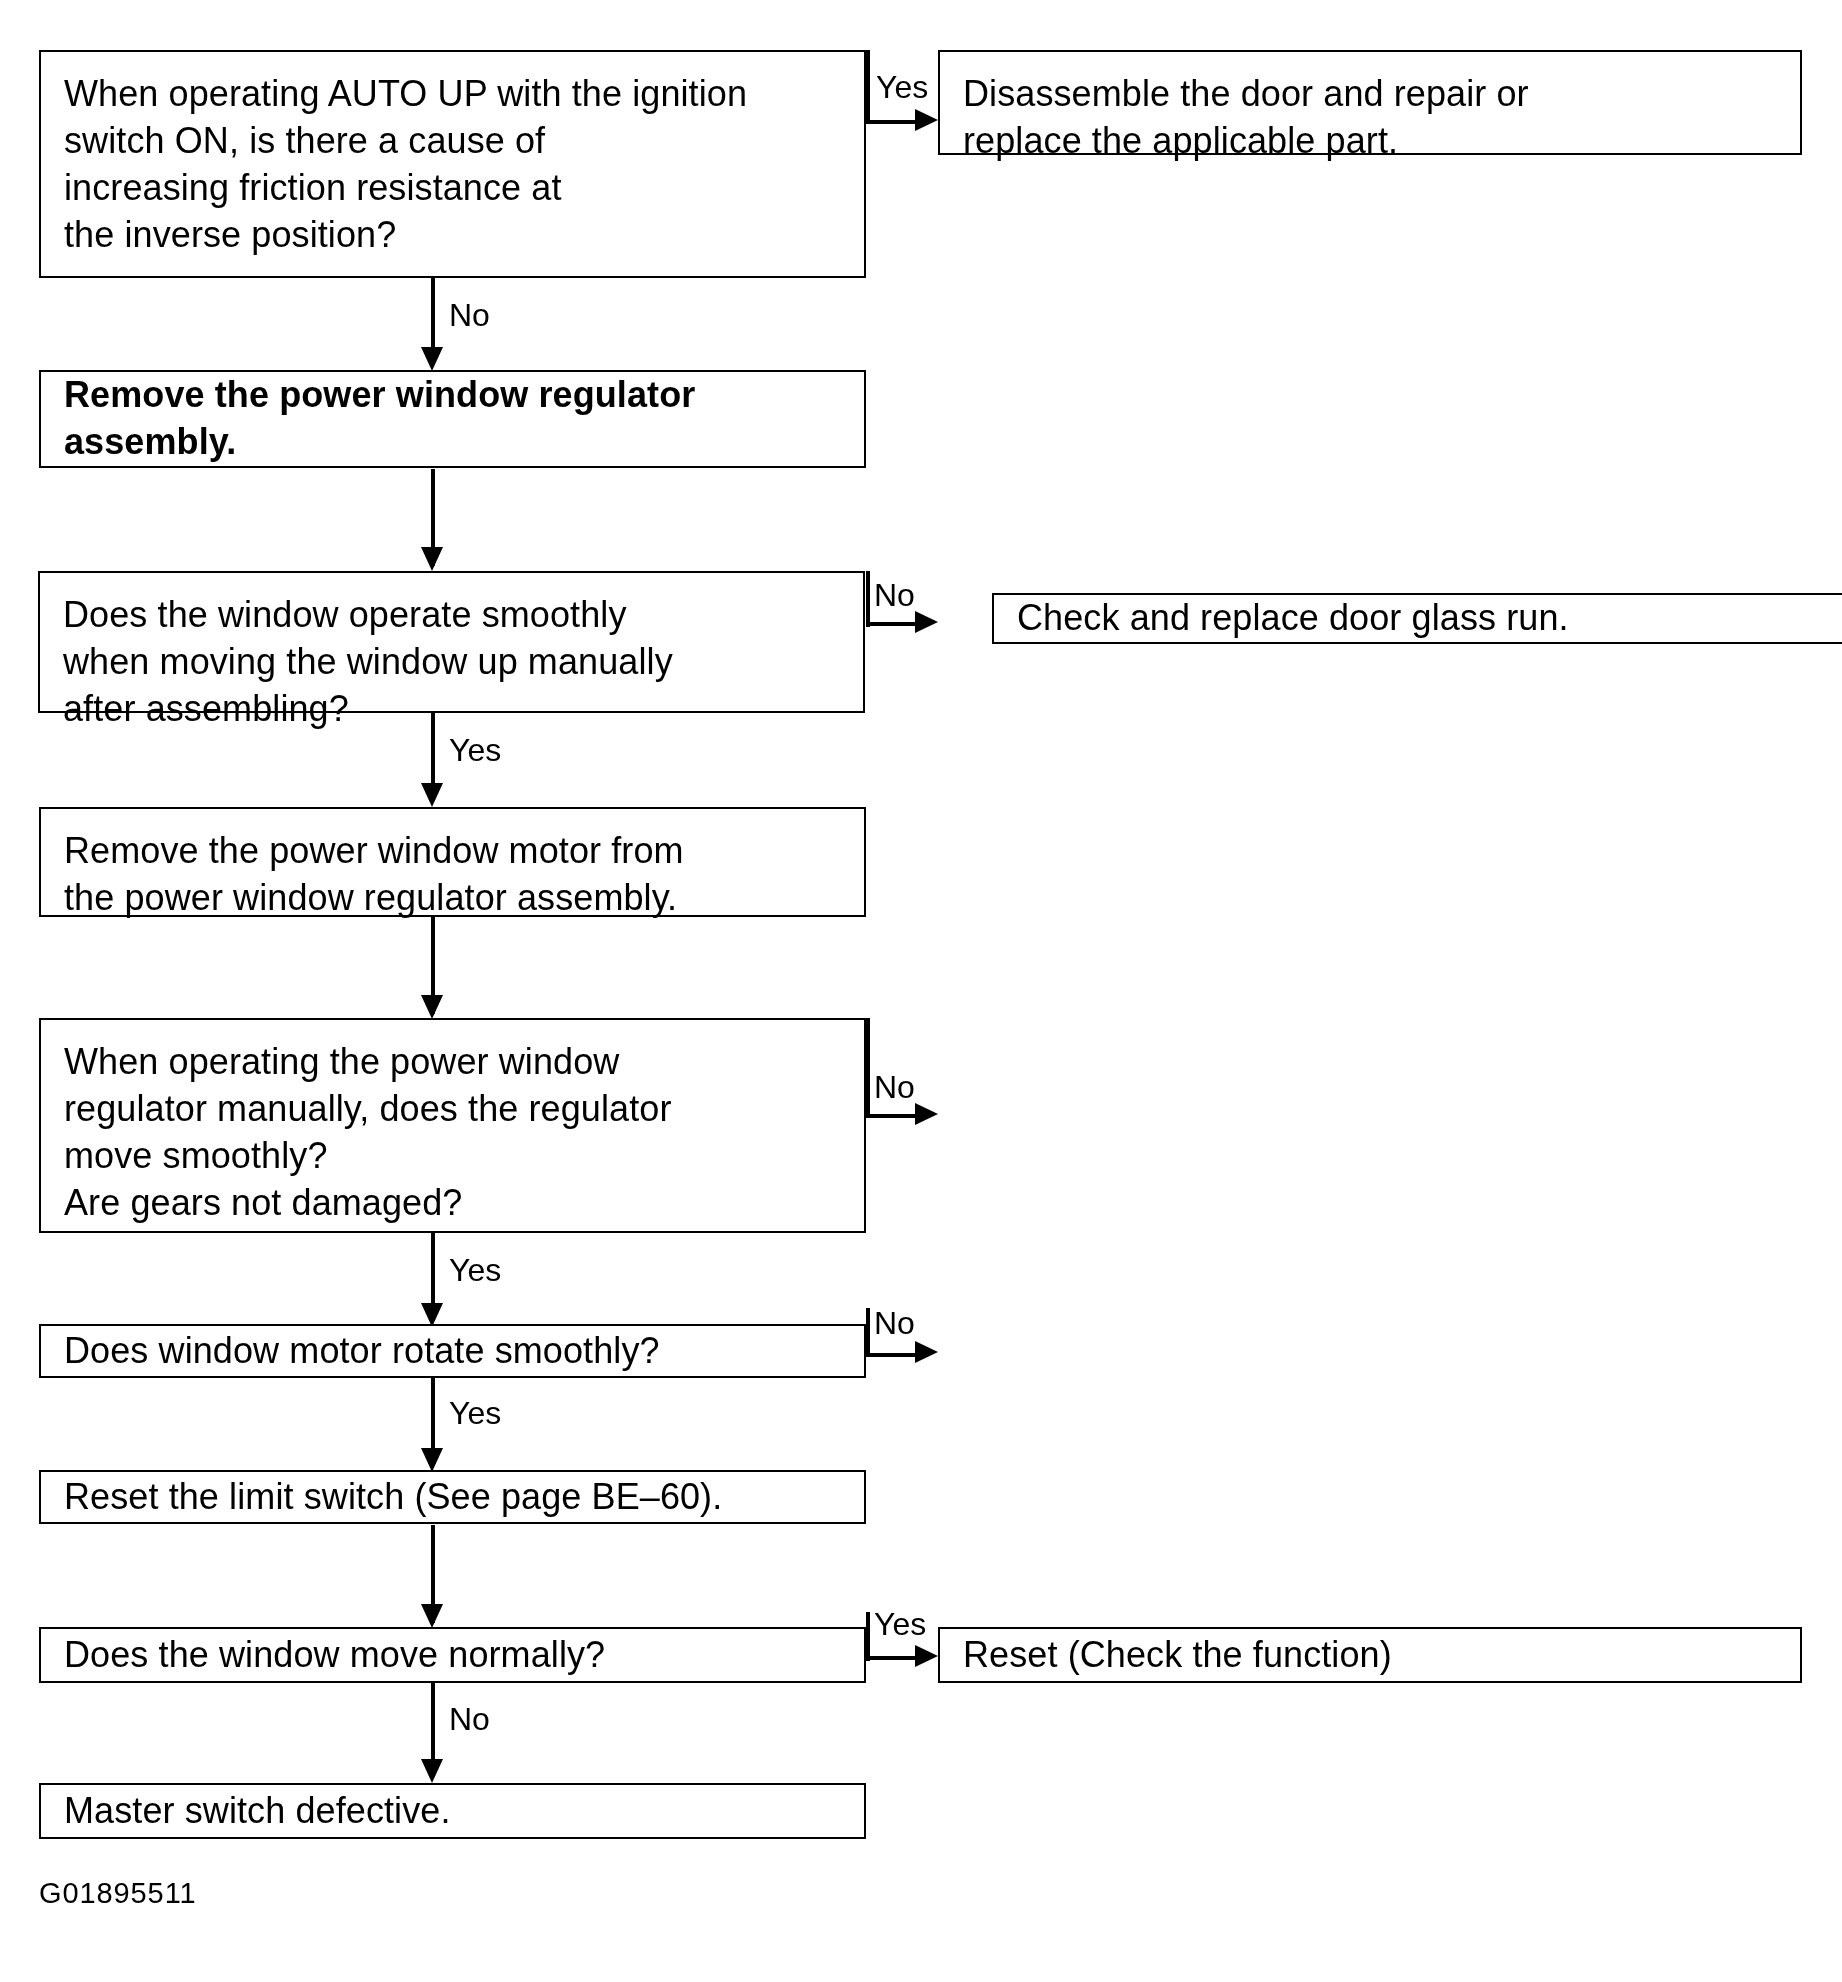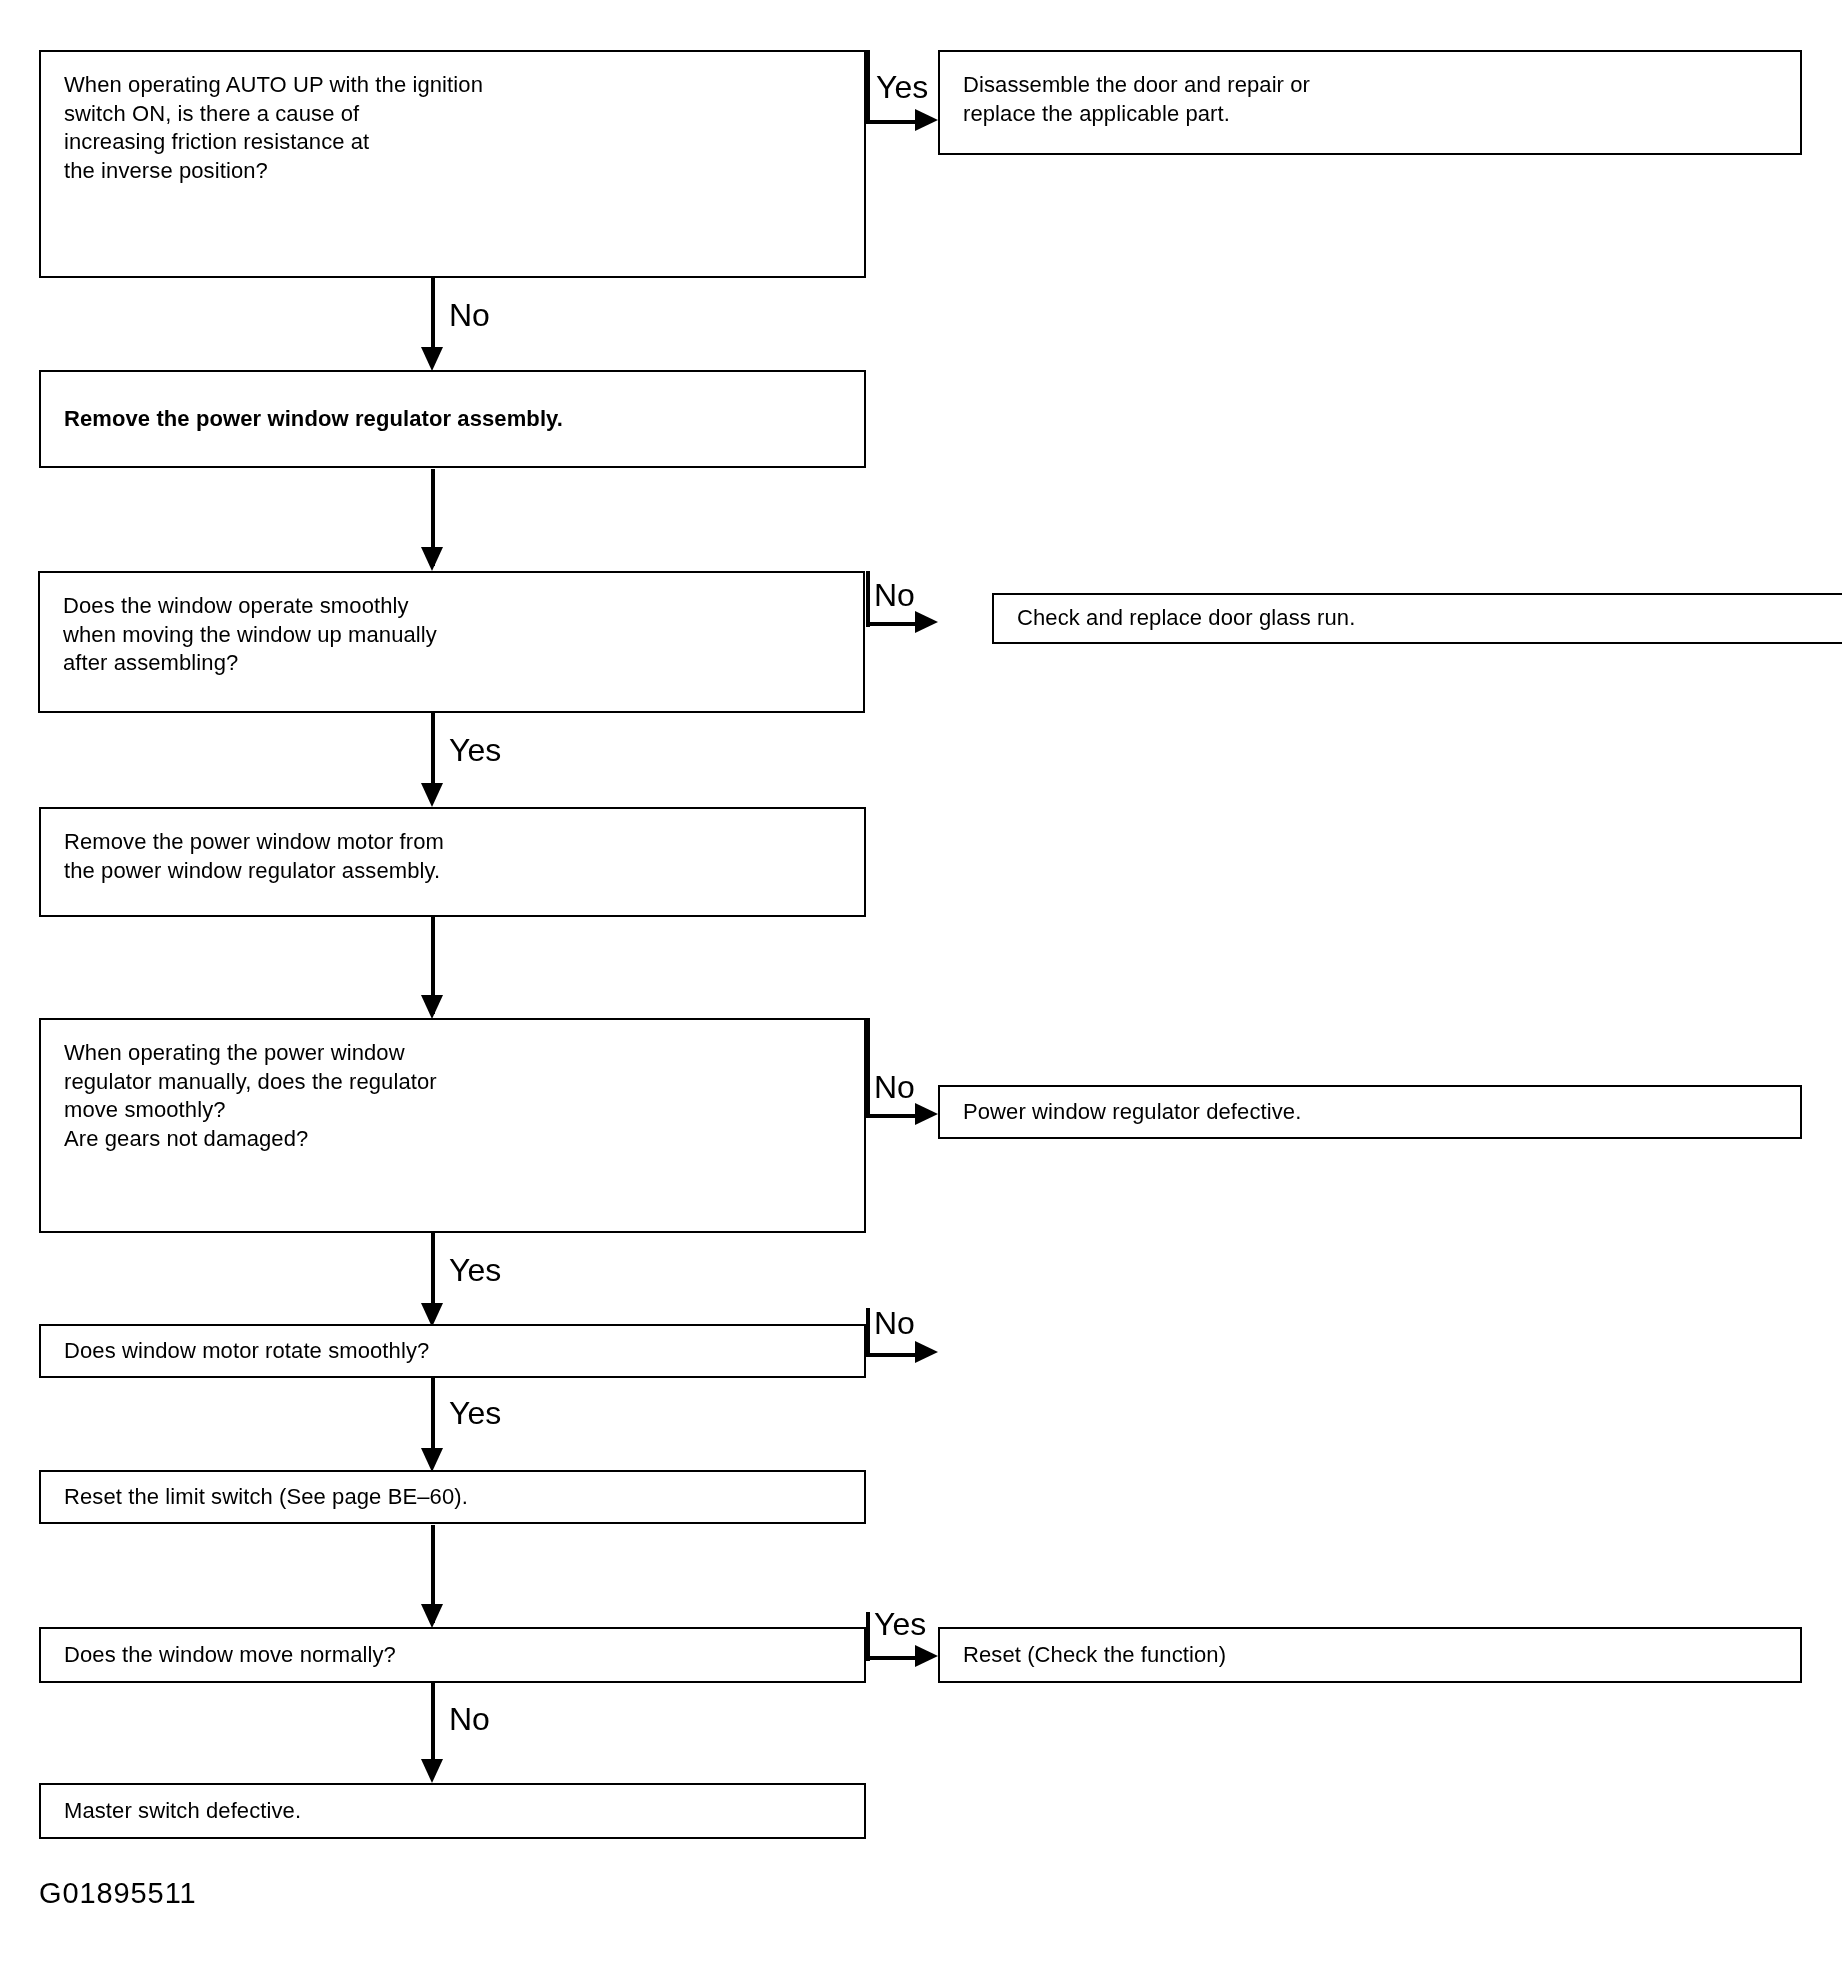--- a/index.html
+++ b/index.html
@@ -23,21 +23,21 @@
     position: absolute;
     box-sizing: border-box;
     border: 2.6px solid #000000;
     background: #ffffff;
     display: flex;
     align-items: center;
     padding-left: 23px;
     padding-right: 16px;
   }
   .node .node-text {
-    font-size: 22px;
+    font-size: 36px;
     line-height: 1.30;
     letter-spacing: 0.1px;
     white-space: pre-line;
     color: #000000;
   }
   .node.top-aligned {
     align-items: flex-start;
     padding-top: 19.3px;
   }
   
@@ -143,23 +143,20 @@
   <div class="vline" style="left:431px; top:916px; height:98px;"></div>
   <div class="arrow-down" style="left:421px; top:995px;"></div>
 
   <div class="node top-aligned" style="left:39px; top:1018px; width:827px; height:215px;">
     <span class="node-text">When operating the power window
 regulator manually, does the regulator
 move smoothly?
 Are gears not damaged?</span>
   </div>
 
-  <div class="node" style="left:938px; top:1085px; width:864px; height:54px;">
-    <span class="node-text">Power window regulator defective.</span>
-  </div>
 
   <div class="vline" style="left:866px; top:1018px; height:100px;"></div>
   <div class="hline" style="left:866px; top:1114px; width:53px;"></div>
   <div class="arrow-right" style="left:915px; top:1103px;"></div>
   <div class="edge-label" style="left:874px; top:1071px;">No</div>
 
   <div class="vline" style="left:431px; top:1233px; height:86px;"></div>
   <div class="arrow-down" style="left:421px; top:1303px;"></div>
   <div class="edge-label" style="left:449px; top:1254px;">Yes</div>
 

